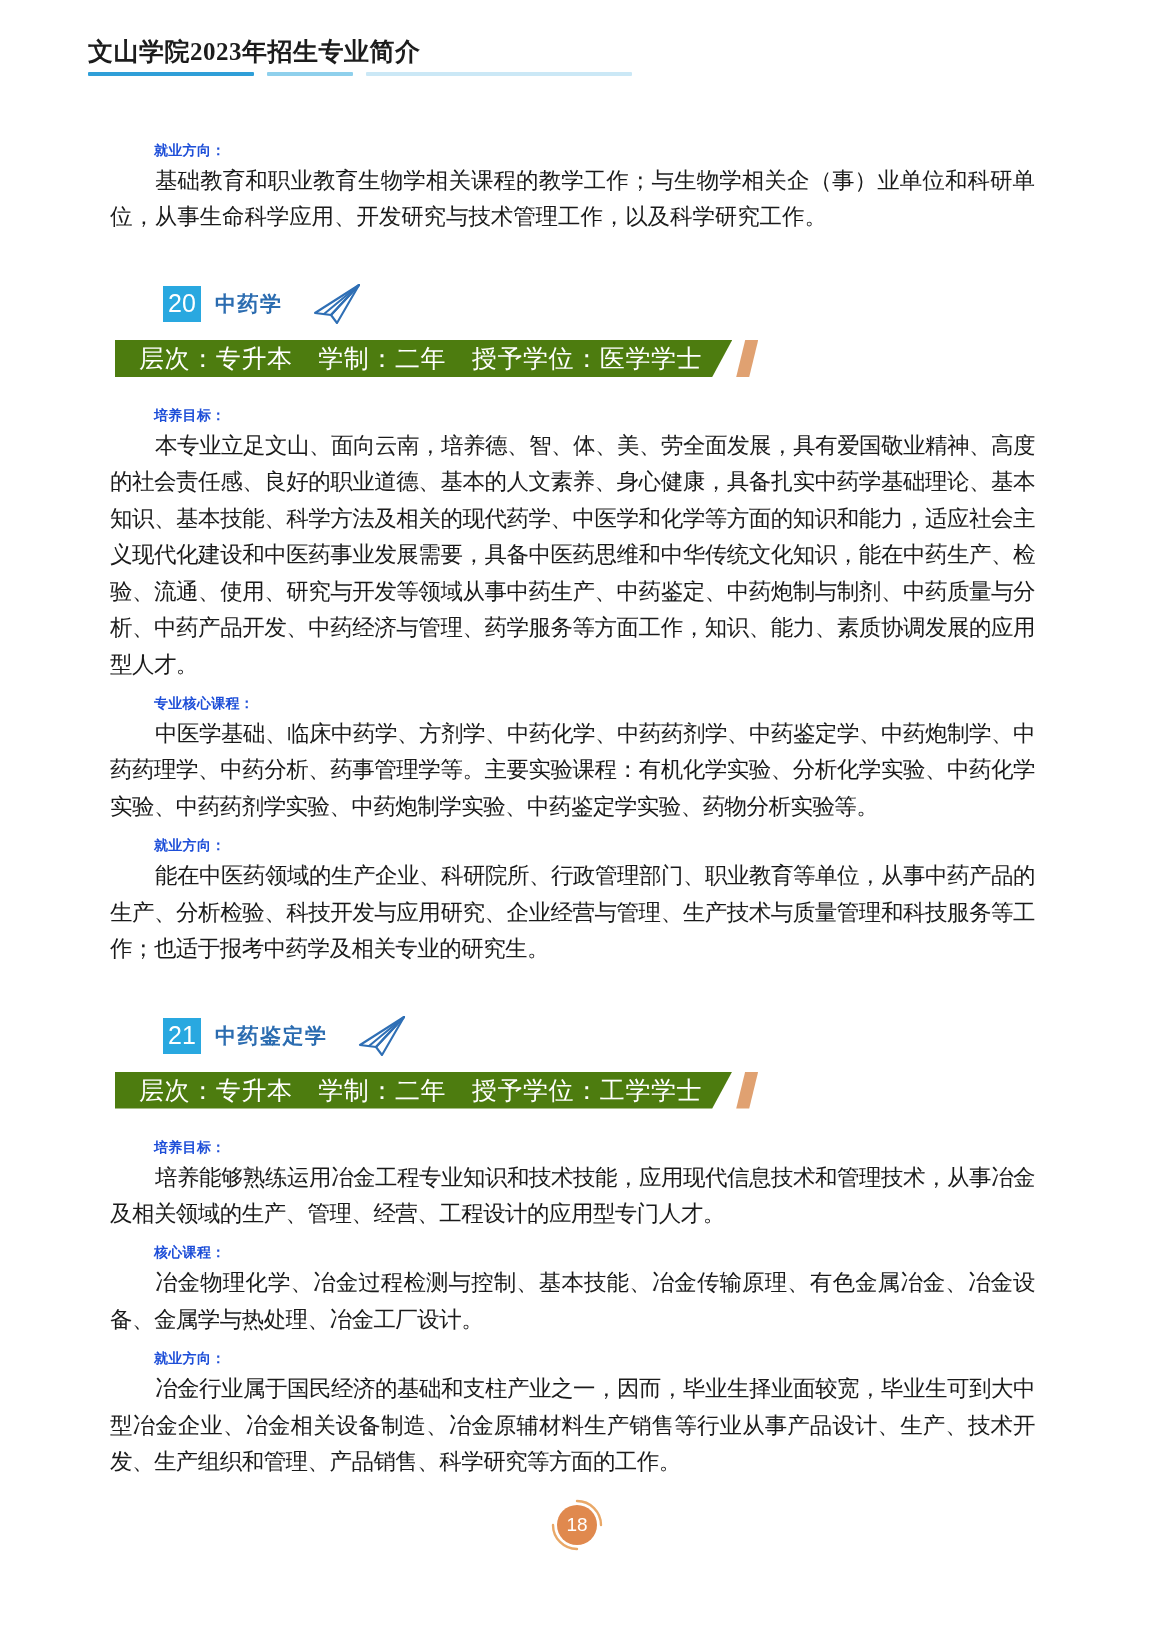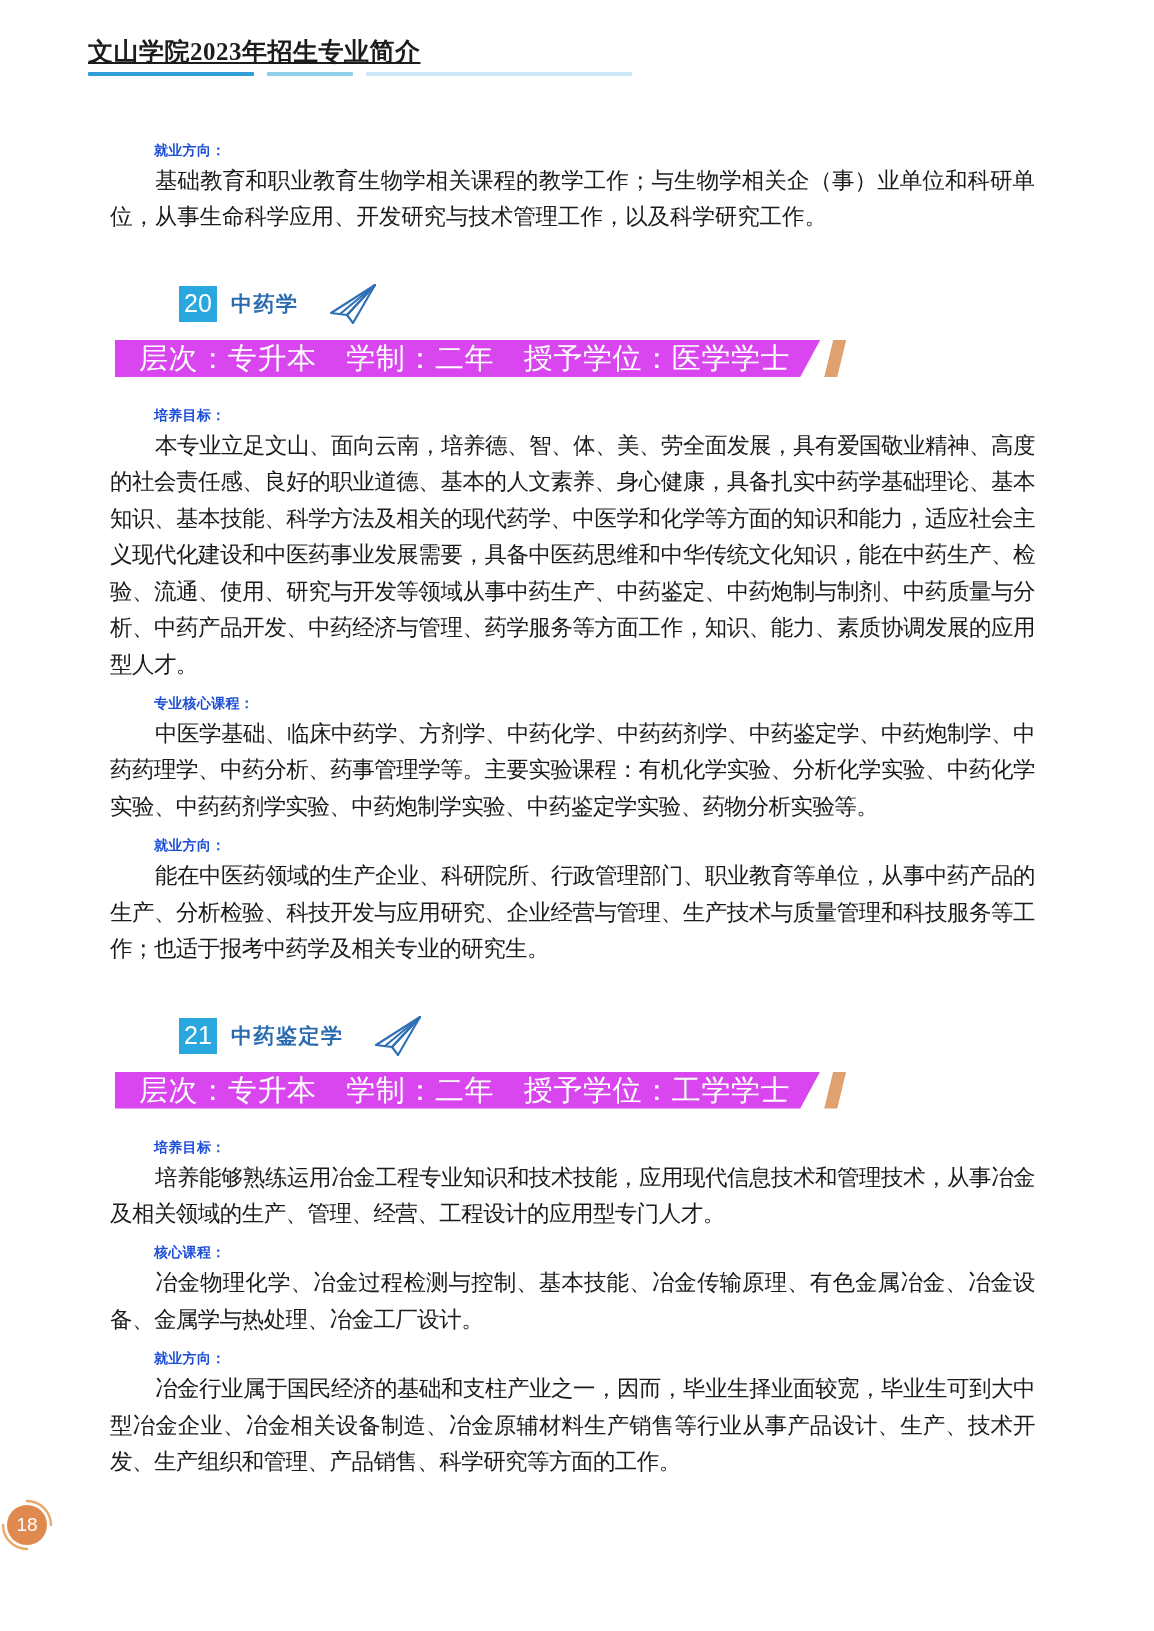--- a/index.html
+++ b/index.html
@@ -27,21 +27,20 @@
     width: 560px;
   }
   .doc-header-title {
     font-family: "Liberation Serif", "DejaVu Serif", serif;
     font-size: 25px;
     font-weight: 700;
     color: #1c1c1c;
     letter-spacing: 0.5px;
     line-height: 1.15;
     white-space: nowrap;
-    text-decoration: underline;
   }
   .header-rules {
     display: flex;
     align-items: center;
     margin-top: 5px;
     width: 545px;
   }
   .rule {
     height: 4px;
     border-radius: 1px;
@@ -82,21 +81,21 @@
 
   .gap-sm { height: 10px; }
 
   
   .major {
     margin-top: 46px;
   }
   .major-headline {
     display: flex;
     align-items: center;
-    margin-left: 21px;
+    margin-left: 5px;
     height: 44px;
     padding-left: 48px;
   }
   .major-num {
     display: inline-flex;
     align-items: center;
     justify-content: center;
     width: 38px;
     height: 36px;
     background: #29a8e0;
@@ -127,23 +126,23 @@
   
   .banner-row {
     display: flex;
     align-items: stretch;
     margin-top: 14px;
     margin-left: 5px;
     height: 37px;
   }
   .banner {
     position: relative;
-    background: #d946ef;
+    background: #4d7c0f;
     color: #ffffff;
-    font-size: 29px;
+    font-size: 25px;
     line-height: 37px;
     padding: 0 30px 0 24px;
     white-space: nowrap;
     -webkit-clip-path: polygon(0 0, 100% 0, calc(100% - 20px) 100%, 0 100%);
     clip-path: polygon(0 0, 100% 0, calc(100% - 20px) 100%, 0 100%);
     letter-spacing: 0.6px;
   }
   .banner-tick {
     width: 22px;
     margin-left: 4px;
@@ -155,20 +154,21 @@
     margin-top: 28px;
   }
 
   
   .page-num-wrap {
     position: absolute;
     left: 0;
     right: 0;
     top: 1498px;
     display: flex;
+    justify-content: center;
   }
   .page-num {
     position: relative;
     width: 54px;
     height: 54px;
     display: flex;
     align-items: center;
     justify-content: center;
   }
   .page-num-ring {

